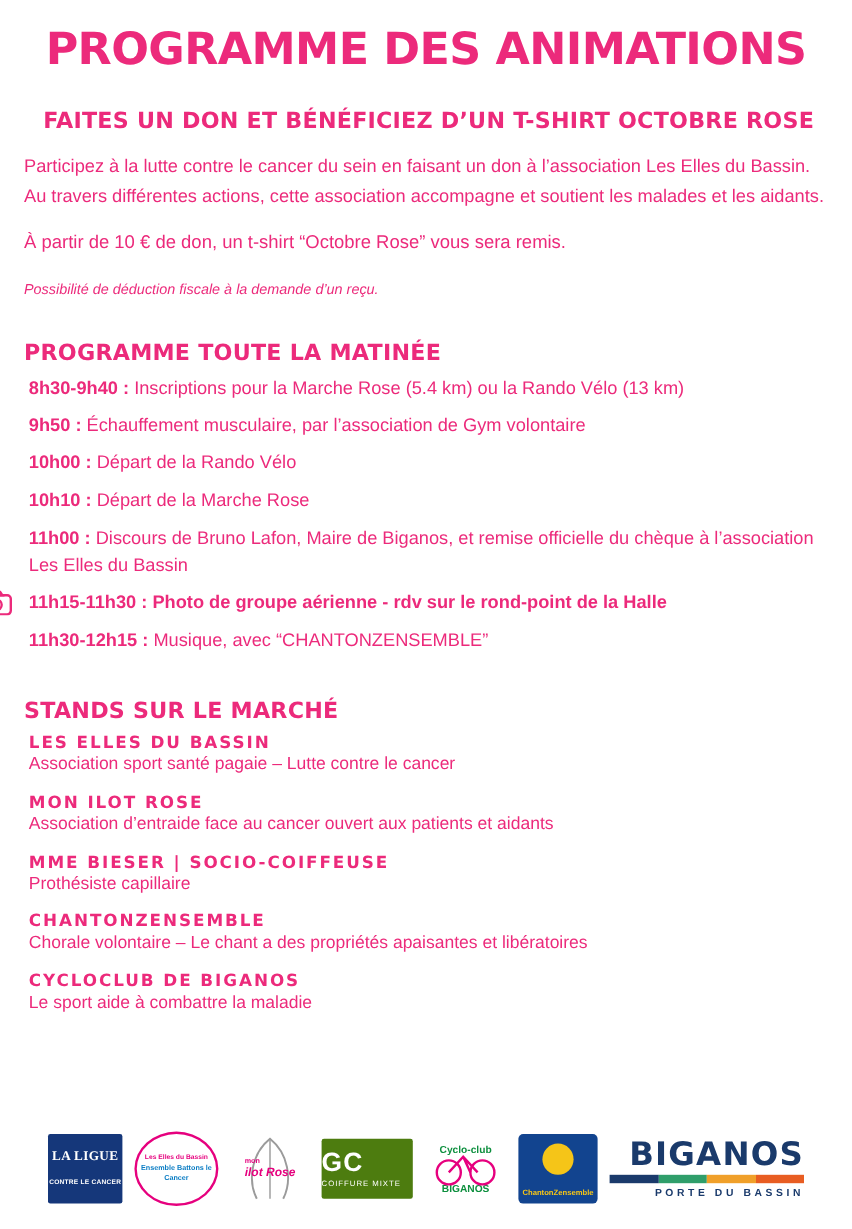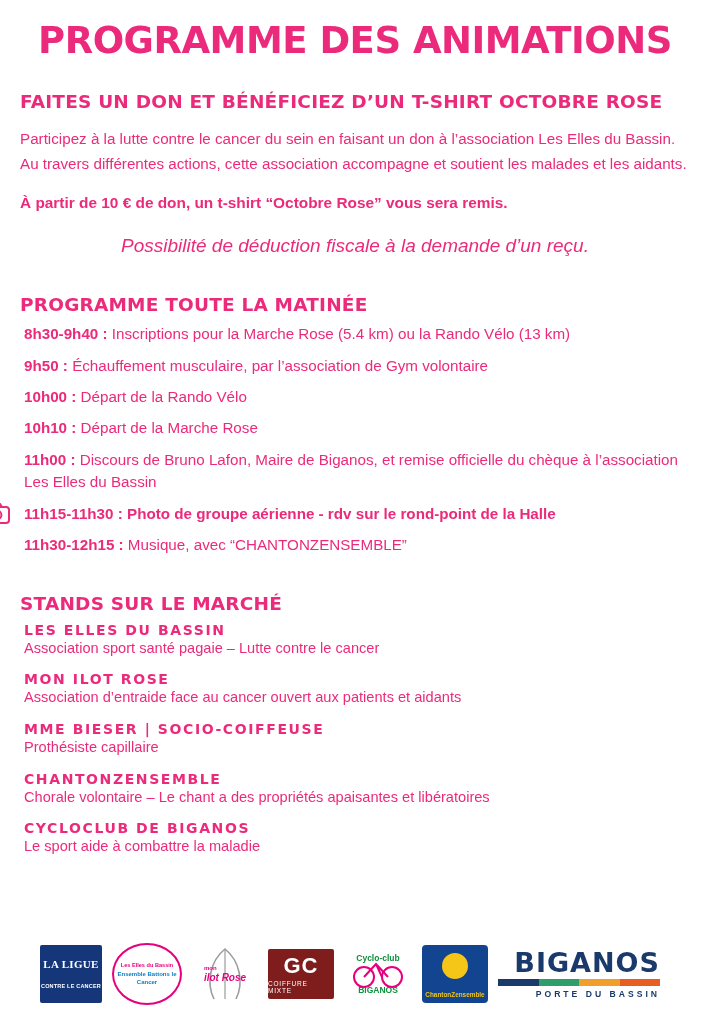--- a/index.html
+++ b/index.html
@@ -29,32 +29,32 @@
   }
   
   .section-heading {
     color: #ec2a7b;
     font-size: 18.5px;
     font-weight: bold;
     letter-spacing: 0.2px;
     margin: 0 0 8px 0;
     font-family: "DejaVu Sans", sans-serif;
   }
-  .sec1 { margin-top: 30px; }
+  .sec1 { margin-top: 30px; margin-left: 16px; }
   .sec2 { margin-top: 34px; }
   .sec3 { margin-top: 36px; }
 
   .body-text {
     color: #ec2a7b;
     font-size: 15.2px;
     line-height: 1.62;
     font-family: "Liberation Sans", sans-serif;
   }
-  .body-text.bold { font-weight: bold; font-size: 15.4px; margin-top: 10px; }
-  .body-text.italic { font-style: italic; font-size: 19px; line-height: 1.5; margin-top: 2px; text-align: center;}
+  .body-text.bold { font-weight: normal; font-size: 15.4px; margin-top: 10px; }
+  .body-text.italic { font-style: italic; font-size: 12px; line-height: 1.5; margin-top: 2px;}
 
   
   .sched-row {
     color: #ec2a7b;
     font-size: 15.2px;
     line-height: 1.5;
     margin-bottom: 8.5px;
     position: relative;
     padding-left: 4px;
   }
@@ -134,24 +134,24 @@
     width: 66px; height: 62px;
     display:flex; align-items:center; justify-content:center;
     color:#e6007e; font-size: 7px; font-weight: bold; text-align:left;
     position: relative;
   }
   .ilot-svg { position:absolute; inset:0; }
   .ilot-txt { position: relative; z-index:2; line-height:1.1; }
   .ilot-txt .s1 { font-size:6px; display:block; }
   .ilot-txt .s2 { font-size:10px; display:block; font-style:italic; }
   .logo-gc {
-    width: 66px; height: 50px;
-    background: #7f1d1d;
+    width: 76px; height: 50px;
+    background: #4d7c0f;
     color:#fff;
-    display:flex; flex-direction:column; align-items:center; justify-content:center;
+    display:flex; flex-direction:column; justify-content:center;
     border-radius: 2px;
   }
   .logo-gc .g { font-size: 22px; font-weight: bold; letter-spacing:1px; line-height:1;}
   .logo-gc .c { font-size: 6.5px; letter-spacing:.8px; margin-top:3px;}
   .logo-cyclo {
     width: 68px; height: 60px;
     display:flex; flex-direction:column; align-items:center; justify-content:center;
     color:#0d8f3e; font-weight:bold; text-align:center;
   }
   .logo-cyclo .t1 { font-size: 8.5px; }

